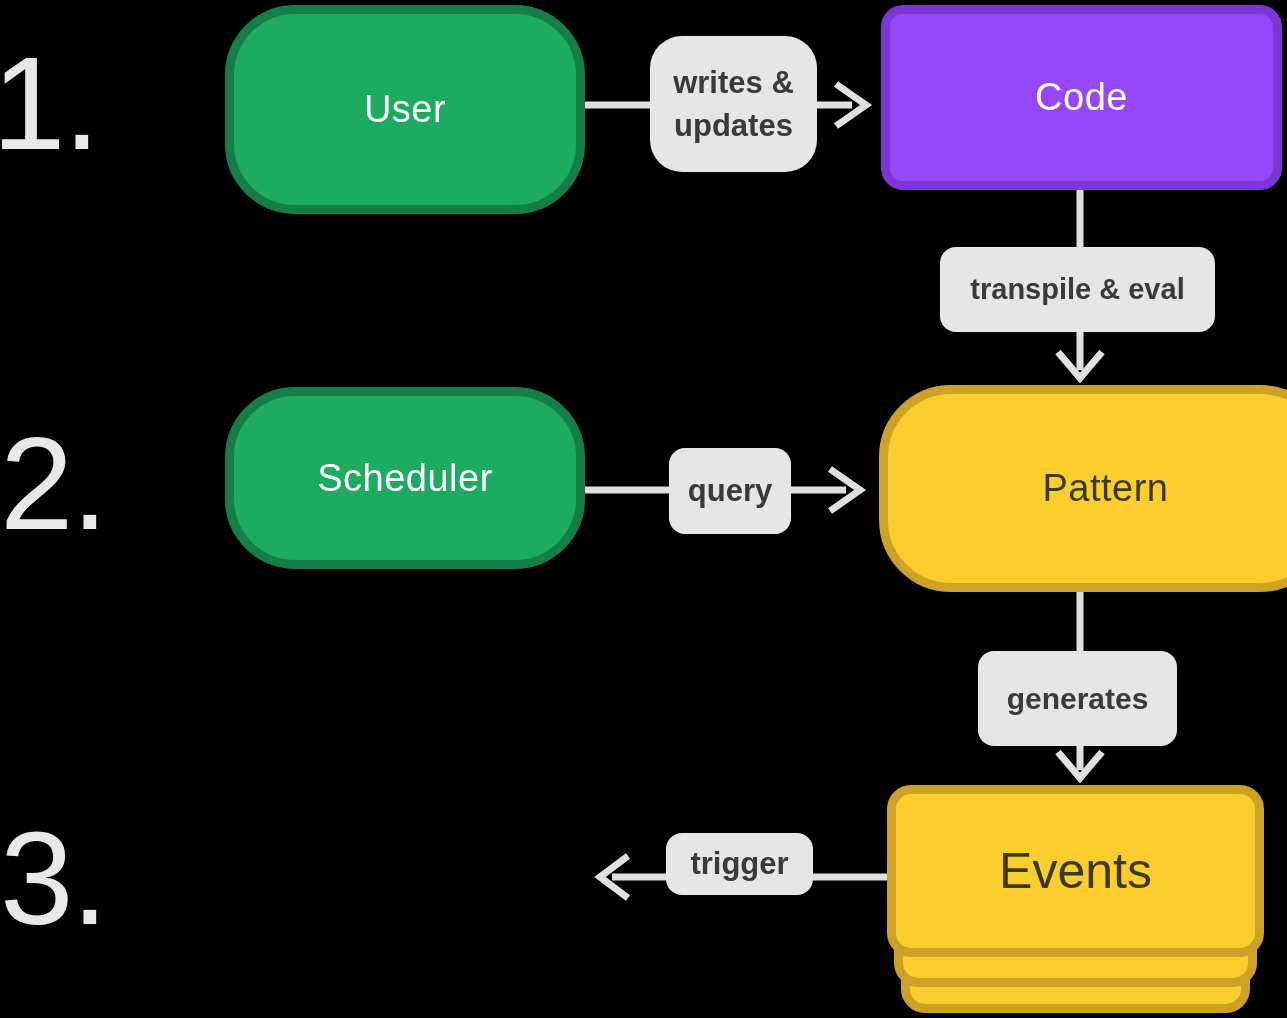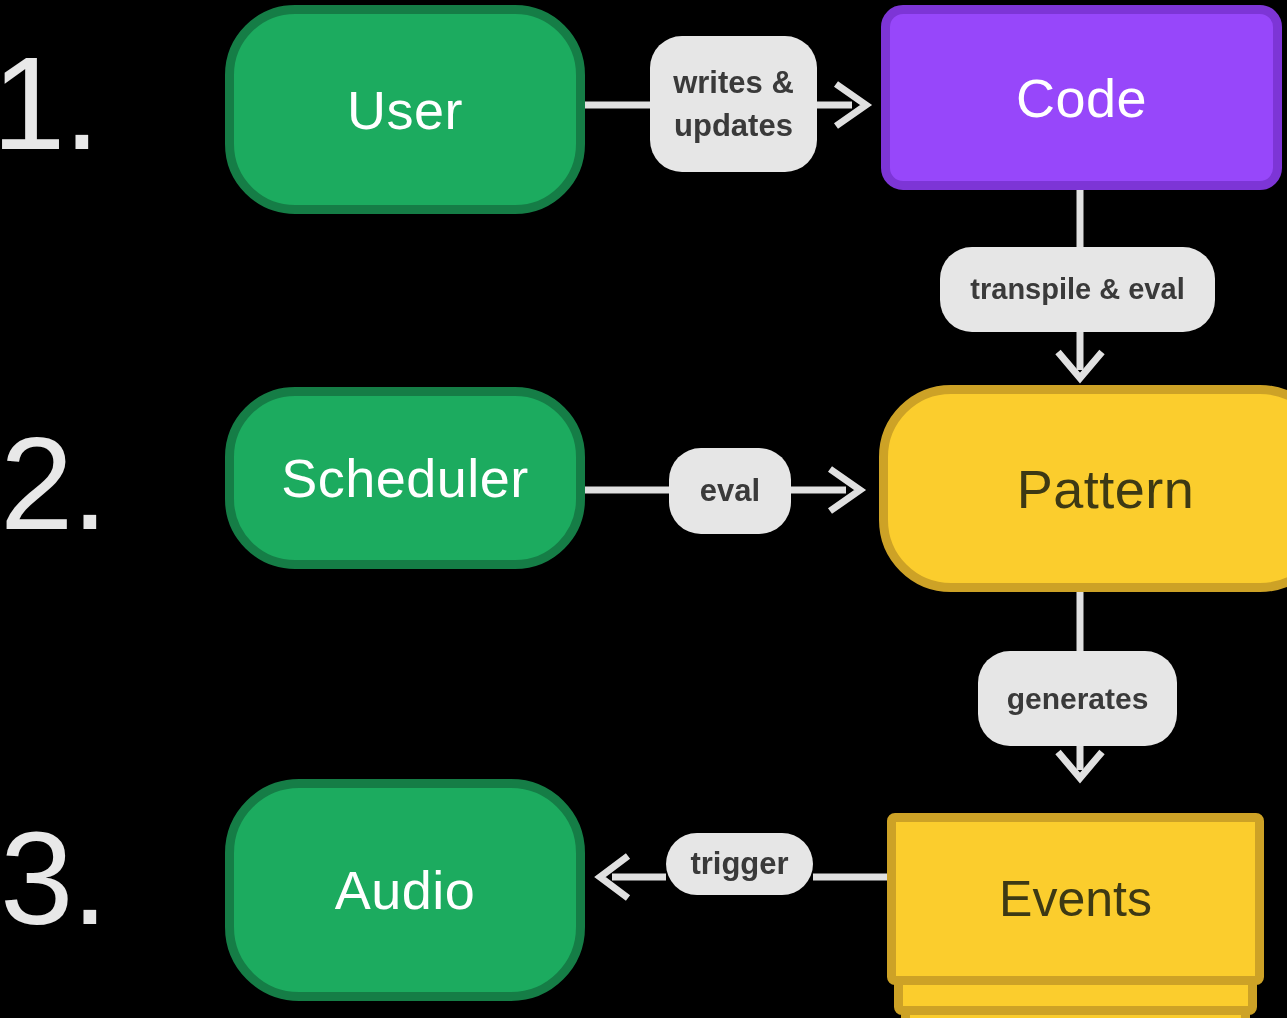--- a/index.html
+++ b/index.html
@@ -35,21 +35,21 @@
   #step-2 { left: 0px;  top: 418px; }
   #step-3 { left: 0px;  top: 813px; }
 
   .node {
     position: absolute;
     z-index: 2;
     box-sizing: border-box;
     display: flex;
     align-items: center;
     justify-content: center;
-    font-size: 54px;
+    font-size: 38px;
     letter-spacing: 0.5px;
   }
   .node.green {
     background: var(--green-fill, #1cab5f);
     border: 9px solid var(--green-border, #157d46);
     color: var(--node-text-light, #fff);
   }
   .node.purple {
     background: var(--purple-fill, #9747fa);
     border: 9px solid var(--purple-border, #7d35d6);
@@ -70,46 +70,45 @@
     position: absolute;
     left: 880px; top: 785px;
     width: 392px; height: 233px;
     z-index: 2;
   }
   .events-card {
     position: absolute;
     box-sizing: border-box;
     background: var(--yellow-fill, #fbcd2d);
     border: 9px solid var(--yellow-border, #cda226);
-    border-radius: 8px;
+    border-radius: 24px;
     display: flex;
     align-items: center;
     justify-content: center;
     font-size: 50px;
     color: var(--node-text-dark, #3d3914);
-    margin-top: 28px;
   }
   .events-card.c3 { left: 21px; top: 54px; width: 349px; height: 174px; z-index: 1; }
   .events-card.c2 { left: 14px; top: 27px; width: 363px; height: 175px; z-index: 2; }
   .events-card.c1 { left: 7px;  top: 0px;  width: 377px; height: 172px; z-index: 3; }
 
   .edge-label {
     position: absolute;
     z-index: 3;
     box-sizing: border-box;
     background: var(--label-bg, #e6e6e6);
     color: var(--label-text, #3a3a3a);
     font-weight: 700;
     font-size: 31px;
     line-height: 1.4;
     display: flex;
     align-items: center;
     justify-content: center;
     text-align: center;
-    border-radius: 32px;
+    border-radius: 16px;
     white-space: pre-line;
     padding: 0 6px;
   }
   #label-writes-updates { left: 650px; top: 36px;  width: 167px; height: 136px; border-radius: 32px; }
   #label-transpile-eval { left: 940px; top: 247px; width: 275px; height: 85px;  font-size: 29px; white-space: nowrap; }
   #label-query          { left: 669px; top: 448px; width: 122px; height: 86px;  white-space: nowrap; }
   #label-generates      { left: 978px; top: 651px; width: 199px; height: 95px;  font-size: 30px; white-space: nowrap; }
   #label-trigger        { left: 666px; top: 833px; width: 147px; height: 62px;  white-space: nowrap; }
 </style>
 </head>
@@ -158,32 +157,29 @@
   </div>
 
   <div class="node green" id="node-scheduler">
     <span>Scheduler</span>
   </div>
 
   <div class="node yellow" id="node-pattern">
     <span>Pattern</span>
   </div>
 
-  <div class="node green" id="node-audio">
-    <span>Audio</span>
-  </div>
 
   <div class="events-stack">
     <div class="events-card c3"></div>
     <div class="events-card c2"></div>
     <div class="events-card c1">
       <span>Events</span>
     </div>
   </div>
 
   <div class="edge-label" id="label-writes-updates">writes &amp;
 updates</div>
   <div class="edge-label" id="label-transpile-eval">transpile &amp; eval</div>
-  <div class="edge-label" id="label-query">eval</div>
+  <div class="edge-label" id="label-query">query</div>
   <div class="edge-label" id="label-generates">generates</div>
   <div class="edge-label" id="label-trigger">trigger</div>
 
 </div>
 
 </body></html>

